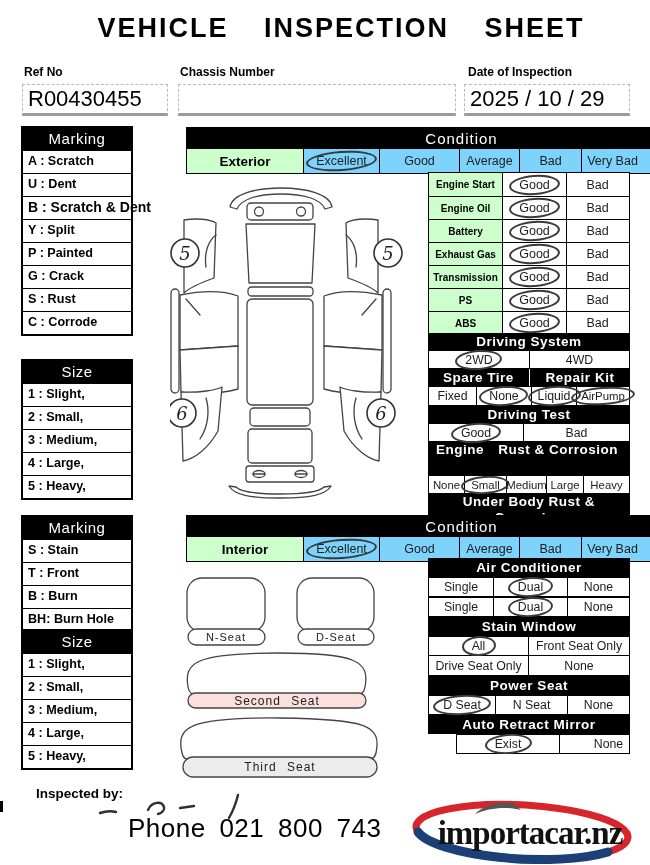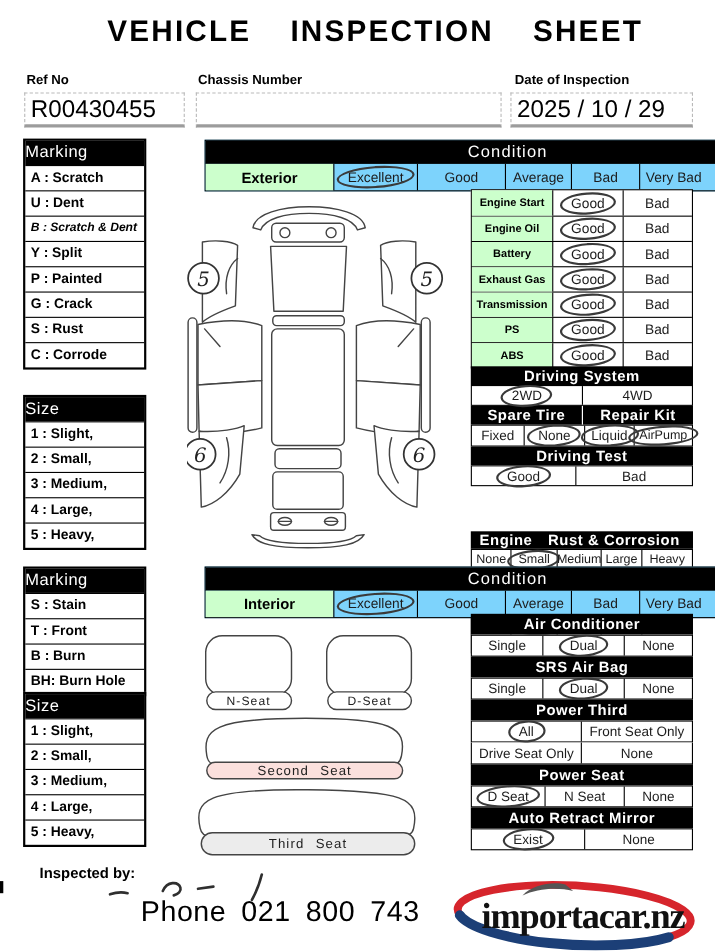--- a/index.html
+++ b/index.html
@@ -9,21 +9,21 @@
 
   .title{left:16px;top:13px;width:650px;text-align:center;font-size:27px;font-weight:bold;
          letter-spacing:2px;word-spacing:26px;}
 
   .fldlabel{font-size:12px;font-weight:bold;}
   .fldbox{border:1px dashed #b9b9b9;border-bottom:3px solid #9c9c9c;height:32px;box-sizing:border-box;
           font-size:22px;display:flex;align-items:center;padding:0 5px;white-space:pre;}
 
   
   .ltable{left:21px;width:112px;border:2px solid #000;background:#fff;box-sizing:border-box;}
-  .ltable .hdr{height:22px;background:#000;color:#fff;font-size:15px;line-height:22px;letter-spacing:0.5px;}
+  .ltable .hdr{height:22px;background:#000;color:#fff;font-size:15px;text-align:center;line-height:22px;letter-spacing:0.5px;}
   .ltable .row{height:23px;border-top:1.4px solid #000;box-sizing:border-box;font-size:12.6px;font-weight:bold;
                line-height:21px;padding-left:5px;white-space:pre;}
 
   
   .cond{left:186px;width:551px;border:1.6px solid #000;box-sizing:border-box;background:#7dd3fc;}
   .cond .hdr{height:21px;background:#000;color:#fff;font-size:15px;text-align:center;line-height:21px;letter-spacing:1px;}
   .cond .crow{display:grid;grid-template-columns:116px 76px 80px 60px 62px 62px;height:24px;}
   .ccell{border-left:1px solid #000;display:flex;align-items:center;justify-content:center;font-size:12.5px;color:#1c1c1c;}
   .ccell:first-child{border-left:none;}
   .greencell{background:var(--cell-green,#ccffcc);font-weight:bold;font-size:13.5px;color:#000;}
@@ -32,21 +32,21 @@
   .checks{left:428px;top:172px;width:202px;border:1.6px solid #000;box-sizing:border-box;background:#fff;}
   .chrow{display:grid;grid-template-columns:73px 64px 62px;height:23px;border-top:1px solid #000;box-sizing:border-box;}
   .chrow:first-child{border-top:none;}
   .chrow .lbl{background:var(--cell-green,#ccffcc);font-weight:bold;font-size:10px;display:flex;align-items:center;justify-content:center;}
   .chrow .ccell{font-size:12.5px;}
 
   
   .stack{left:428px;width:202px;box-sizing:border-box;}
   .bh{background:#000;color:#fff;font-weight:bold;text-align:center;font-size:13.5px;letter-spacing:0.5px;}
   .bh.h17{height:17px;line-height:17px;}
-  .bh.h16{height:16px;line-height:16px;margin-top:41px;}
+  .bh.h16{height:33px;line-height:16px;}
   .bh.h19{height:19px;line-height:19px;}
   .bh.split{display:flex;justify-content:space-between;padding:0 12px 0 8px;box-sizing:border-box;}
   .dbl{display:grid;grid-template-columns:1fr 1fr;}
   .dbl .bh + .bh{border-left:1px solid #fff;}
   .grow{display:grid;border:1px solid #000;box-sizing:border-box;background:#fff;}
   .grow.h19{height:19px;} .grow.h20{height:20px;}
   .gcell{border-left:1px solid #000;display:flex;align-items:center;justify-content:center;font-size:12.3px;color:#1c1c1c;overflow:visible;}
   .gcell:first-child{border-left:none;}
   .gcell.sm{font-size:11.4px;}
 
@@ -78,21 +78,21 @@
   <div class="abs fldlabel" style="left:180px;top:65px;">Chassis Number</div>
   <div class="abs fldbox" style="left:178px;top:84px;width:278px;"></div>
 
   <div class="abs fldlabel" style="left:468px;top:65px;">Date of Inspection</div>
   <div class="abs fldbox" style="left:464px;top:84px;width:166px;">2025 / 10 / 29</div>
 
   <div class="abs ltable" style="top:126px;">
     <div class="hdr">Marking</div>
     <div class="row">A : Scratch</div>
     <div class="row">U : Dent</div>
-    <div class="row" style="font-size:11px;font-style:italic;">B : Scratch &amp; Dent</div>
+    <div class="row" style="font-size:14px;">B : Scratch &amp; Dent</div>
     <div class="row">Y : Split</div>
     <div class="row">P : Painted</div>
     <div class="row">G : Crack</div>
     <div class="row">S : Rust</div>
     <div class="row">C : Corrode</div>
   </div>
 
   <div class="abs ltable" style="top:359px;">
     <div class="hdr">Size</div>
     <div class="row">1 : Slight,</div>
@@ -313,33 +313,32 @@
       <div class="gcell">
           <span class="opt">Single</span>
         </div>
       <div class="gcell">
           <span class="opt circled">Dual</span>
         </div>
       <div class="gcell">
           <span class="opt">None</span>
         </div>
     </div>
-    <div class="bh h19">SRS Air Bag</div>
     <div class="grow h20" style="grid-template-columns:64px 74px 62px;">
       <div class="gcell">
           <span class="opt">Single</span>
         </div>
       <div class="gcell">
           <span class="opt circled">Dual</span>
         </div>
       <div class="gcell">
           <span class="opt">None</span>
         </div>
     </div>
-    <div class="bh h19">Power Third</div>
+    <div class="bh h19">Stain Window</div>
     <div class="grow h20" style="grid-template-columns:99px 101px;">
       <div class="gcell">
           <span class="opt circled">All</span>
         </div>
       <div class="gcell">
           <span class="opt">Front Seat Only</span>
         </div>
     </div>
     <div class="grow h20" style="grid-template-columns:99px 101px;border-top:none;">
       <div class="gcell">
@@ -355,21 +354,21 @@
           <span class="opt circled">D Seat</span>
         </div>
       <div class="gcell">
           <span class="opt">N Seat</span>
         </div>
       <div class="gcell">
           <span class="opt">None</span>
         </div>
     </div>
     <div class="bh h19">Auto Retract Mirror</div>
-    <div class="grow h20" style="grid-template-columns:102px 98px;">
+    <div class="grow h20" style="grid-template-columns:102px 98px;margin-left:28px;">
       <div class="gcell">
           <span class="opt circled">Exist</span>
         </div>
       <div class="gcell">
           <span class="opt">None</span>
         </div>
     </div>
   </div>
 
   <svg class="abs" style="left:170px;top:183px;" width="260" height="332" viewBox="0 0 260 332">

